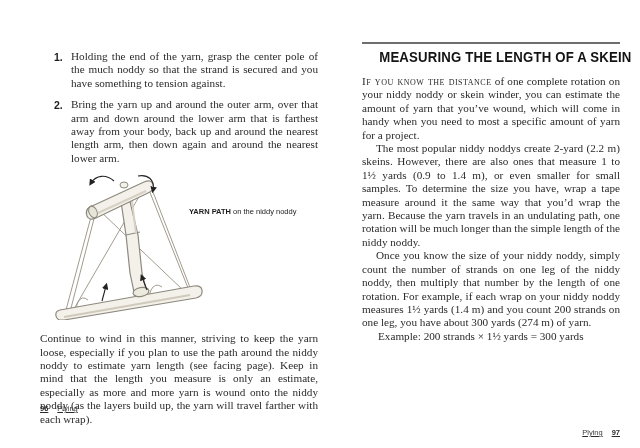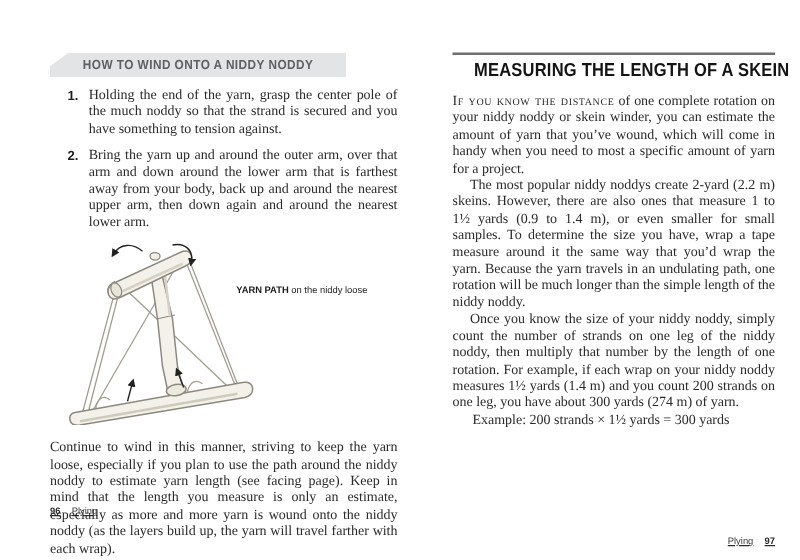--- a/index.html
+++ b/index.html
@@ -81,32 +81,29 @@
   .footer .pgnum { font-weight:bold; }
   .footer .section { color:#3a3a3a; }
   .footer-left .section { margin-left:9px; }
   .footer-right .section { margin-right:9px; }
 </style>
 </head>
 <body>
 
 <div class="page-col left-col">
 
-  <div class="banner">
-    <span class="banner-title">HOW TO WIND ONTO A NIDDY NODDY</span>
-  </div>
 
   <div class="steps">
     <div class="step body-text">
       <span class="step-num">1.</span>
       <div class="step-text">Holding the end of the yarn, grasp the center pole of the much noddy so that the strand is secured and you have something to tension against.</div>
     </div>
     <div class="step body-text">
       <span class="step-num">2.</span>
-      <div class="step-text">Bring the yarn up and around the outer arm, over that arm and down around the lower arm that is farthest away from your body, back up and around the nearest upper arm, then down again and around the nearest lower arm.</div>
+      <div class="step-text">Bring the yarn up and around the outer arm, over that arm and down around the lower arm that is farthest away from your body, back up and around the nearest length arm, then down again and around the nearest lower arm.</div>
     </div>
   </div>
 
   <div class="diagram-wrap">
     <svg class="diagram-svg" width="152" height="147" viewBox="0 0 152 147" xmlns="http://www.w3.org/2000/svg">
       <defs>
         <marker id="ah" markerWidth="6" markerHeight="6" refX="3" refY="3" orient="auto">
           <path d="M0,0 L6,3 L0,6 Z" fill="#222"></path>
         </marker>
       </defs>
@@ -145,21 +142,21 @@
       </g>
 
       <g stroke="#222" stroke-width="1.1" fill="none">
         <path d="M60,8 C52,1 42,2 37,10" marker-end="url(#ah)"></path>
         <path d="M84,3 C94,1 101,7 99,17" marker-end="url(#ah)"></path>
         <path d="M48,128 L52,113" marker-end="url(#ah)"></path>
         <path d="M93,117 L88,104" marker-end="url(#ah)"></path>
       </g>
     </svg>
     <div class="diagram-caption">
-      <b>YARN PATH</b><span> on the niddy loose</span>
+      <b>YARN PATH</b><span> on the niddy noddy</span>
     </div>
   </div>
 
   <p class="body-text closing">Continue to wind in this manner, striving to keep the yarn loose, especially if you plan to use the path around the niddy noddy to estimate yarn length (see facing page). Keep in mind that the length you measure is only an estimate, especially as more and more yarn is wound onto the niddy noddy (as the layers build up, the yarn will travel farther with each wrap).</p>
 </div>
 
 <div class="page-col right-col">
 
   <div class="top-rule"></div>
 

